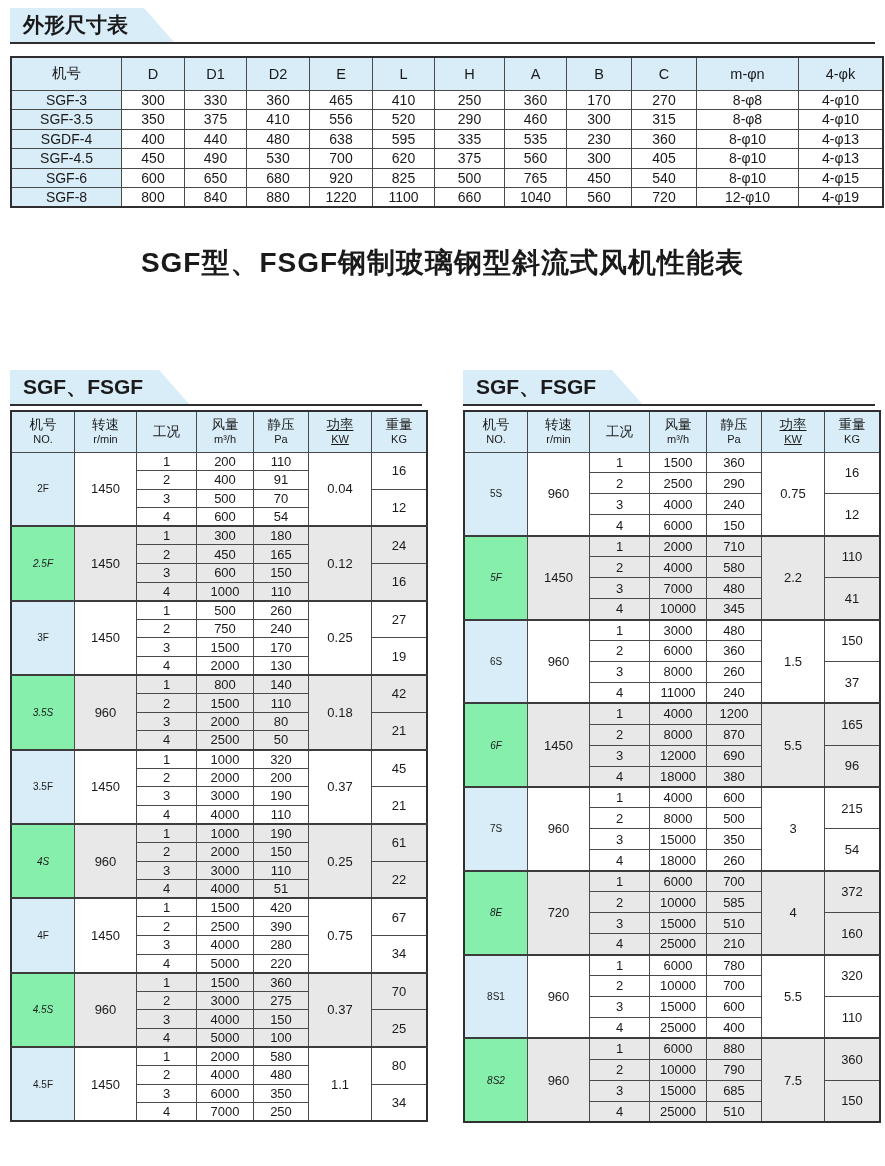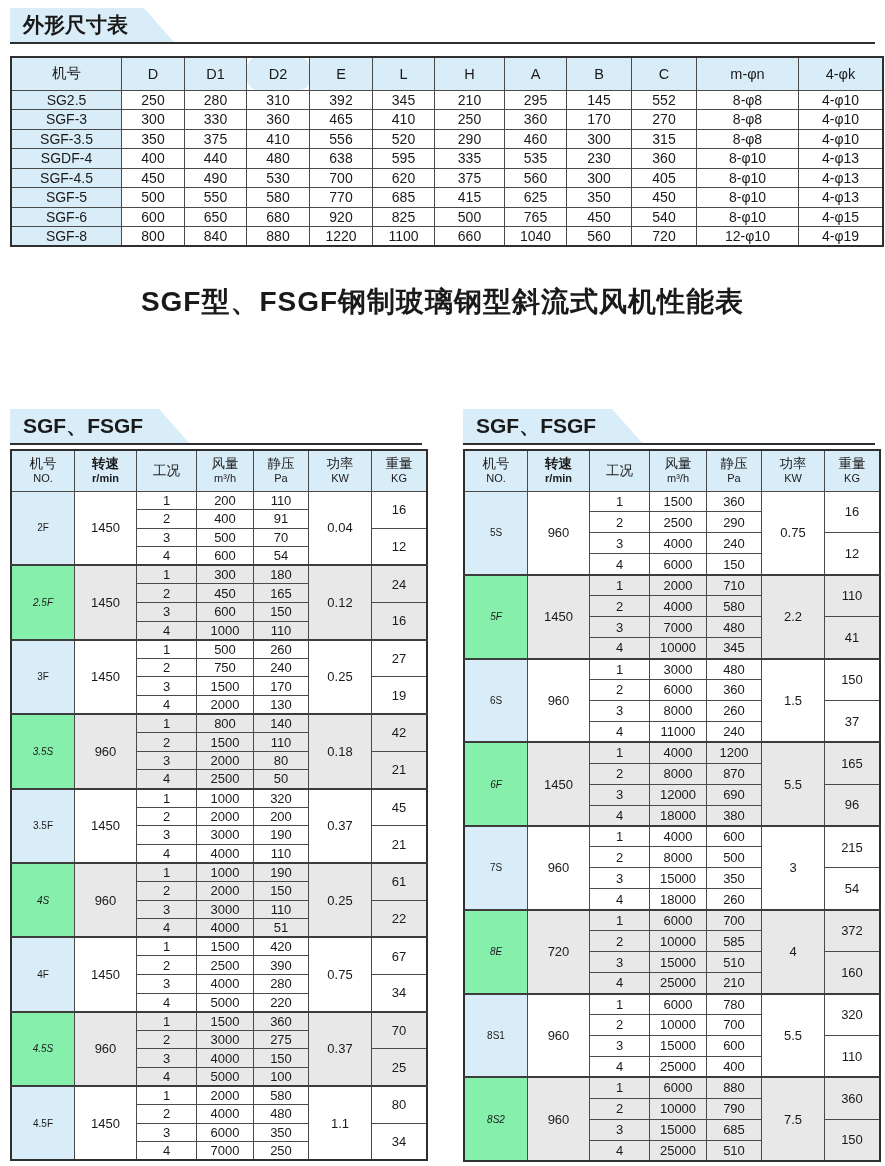--- a/index.html
+++ b/index.html
@@ -24,21 +24,21 @@
   td,th{border:1px solid #4a4a4a;text-align:center;vertical-align:middle;padding:0;font-weight:normal;overflow:hidden;white-space:nowrap;}
   .dim-table{width:860px;margin-top:12px;border:2px solid #2f2f2f;}
   .dim-table thead tr{height:33px;}
   .dim-table tbody tr{height:19.5px;}
   .dim-table th{background:#d9edf8;font-size:14.5px;}
   .dim-table td{font-size:14px;}
   .dim-table td.model{background:#d9edf8;}
   .dim-table th:nth-child(1){width:109px;}
   .dim-table th:nth-child(2){width:62px;}
   .dim-table th:nth-child(3){width:61px;}
-  .dim-table th:nth-child(4){width:62px;border-radius:11px;}
+  .dim-table th:nth-child(4){width:62px;}
   .dim-table th:nth-child(5){width:62px;}
   .dim-table th:nth-child(6){width:61px;}
   .dim-table th:nth-child(7){width:69px;}
   .dim-table th:nth-child(8){width:61px;}
   .dim-table th:nth-child(9){width:64px;}
   .dim-table th:nth-child(10){width:64px;}
   .dim-table th:nth-child(11){width:101px;}
   .dim-table th:nth-child(12){width:83px;}
 
   
@@ -56,25 +56,25 @@
   .perf-table th .h1{font-size:13.5px;line-height:16px;}
   .perf-table th .h2{font-size:11px;line-height:13px;}
   .perf-table td{font-size:13px;background:#ffffff;}
   .perf-table td.model{background:#d9edf8;font-size:10px;}
   .perf-table tr.g td{background:#e8e8e8;}
   .perf-table tr.g td.model{background:#86efac;font-style:italic;}
   .perf-table tr.gs td{border-top:2px solid #3c3c3c;}
   .perf-left tbody tr{height:18.6px;}
   .perf-right tbody tr{height:20.94px;}
   .perf-table th:nth-child(1){width:62px;}
-  .perf-table th:nth-child(2){width:61px;font-weight:bold;}
+  .perf-table th:nth-child(2){width:61px;}
   .perf-table th:nth-child(3){width:59px;}
   .perf-table th:nth-child(4){width:56px;}
   .perf-table th:nth-child(5){width:54px;}
-  .perf-table th:nth-child(6){width:62px;}
+  .perf-table th:nth-child(6){width:62px;text-decoration:underline;}
   .perf-table th:nth-child(7){width:54px;}
 </style>
 </head>
 <body>
 
 <div class="page">
 
   <div class="tab-wrap">
     <div class="tab">
       <span>外形尺寸表</span>
@@ -92,34 +92,20 @@
           <th>L</th>
           <th>H</th>
           <th>A</th>
           <th>B</th>
           <th>C</th>
           <th>m-φn</th>
           <th>4-φk</th>
         </tr>
     </thead>
     <tbody>
-        <tr>
-          <td class="model">SG2.5</td>
-          <td>250</td>
-          <td>280</td>
-          <td>310</td>
-          <td>392</td>
-          <td>345</td>
-          <td>210</td>
-          <td>295</td>
-          <td>145</td>
-          <td>552</td>
-          <td>8-φ8</td>
-          <td>4-φ10</td>
-        </tr>
         <tr>
           <td class="model">SGF-3</td>
           <td>300</td>
           <td>330</td>
           <td>360</td>
           <td>465</td>
           <td>410</td>
           <td>250</td>
           <td>360</td>
           <td>170</td>
@@ -163,34 +149,20 @@
           <td>700</td>
           <td>620</td>
           <td>375</td>
           <td>560</td>
           <td>300</td>
           <td>405</td>
           <td>8-φ10</td>
           <td>4-φ13</td>
         </tr>
         <tr>
-          <td class="model">SGF-5</td>
-          <td>500</td>
-          <td>550</td>
-          <td>580</td>
-          <td>770</td>
-          <td>685</td>
-          <td>415</td>
-          <td>625</td>
-          <td>350</td>
-          <td>450</td>
-          <td>8-φ10</td>
-          <td>4-φ13</td>
-        </tr>
-        <tr>
           <td class="model">SGF-6</td>
           <td>600</td>
           <td>650</td>
           <td>680</td>
           <td>920</td>
           <td>825</td>
           <td>500</td>
           <td>765</td>
           <td>450</td>
           <td>540</td>

